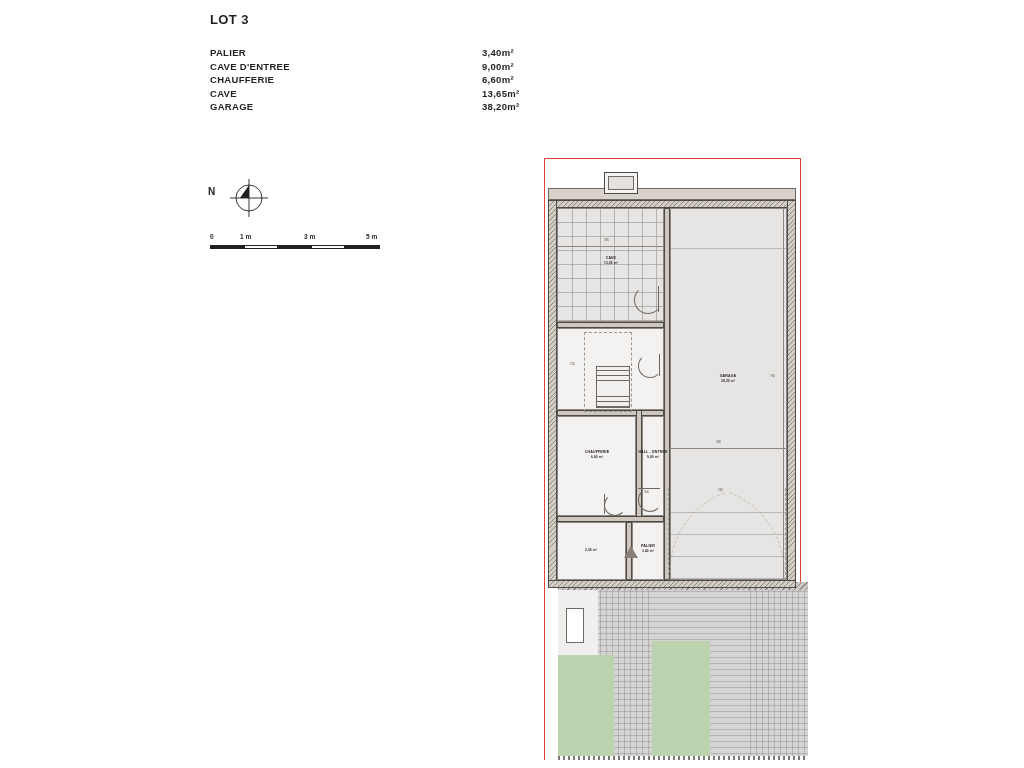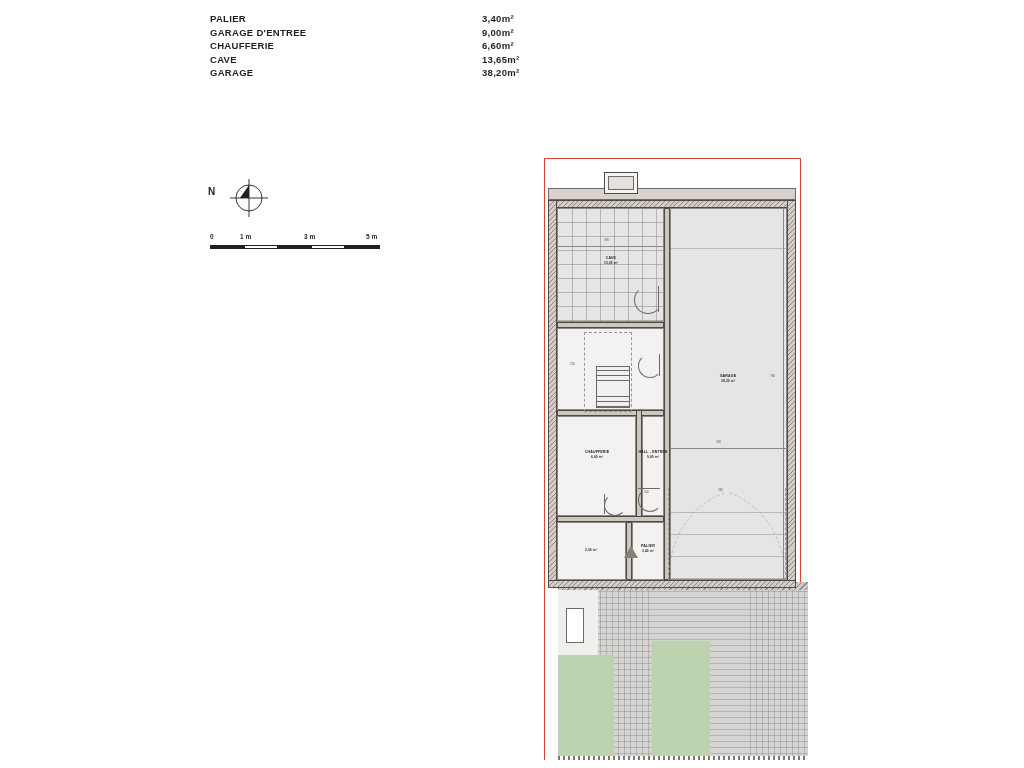--- a/index.html
+++ b/index.html
@@ -294,27 +294,28 @@
     position: absolute;
     font-size: 3px;
     color: #55514e;
     white-space: nowrap;
   }
 </style>
 </head>
 <body>
 
 <div id="title-block">
+  <div id="lot-title">LOT 3</div>
 
   <div class="legend-row">
     <span class="legend-name">PALIER</span>
     <span class="legend-area">3,40m²</span>
   </div>
   <div class="legend-row">
-    <span class="legend-name">GARAGE D'ENTREE</span>
+    <span class="legend-name">CAVE D'ENTREE</span>
     <span class="legend-area">9,00m²</span>
   </div>
   <div class="legend-row">
     <span class="legend-name">CHAUFFERIE</span>
     <span class="legend-area">6,60m²</span>
   </div>
   <div class="legend-row">
     <span class="legend-name">CAVE</span>
     <span class="legend-area">13,65m²</span>
   </div>

